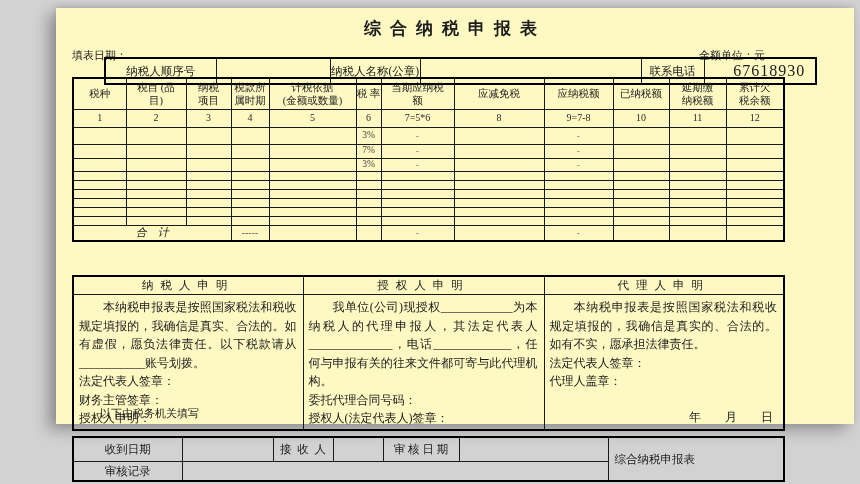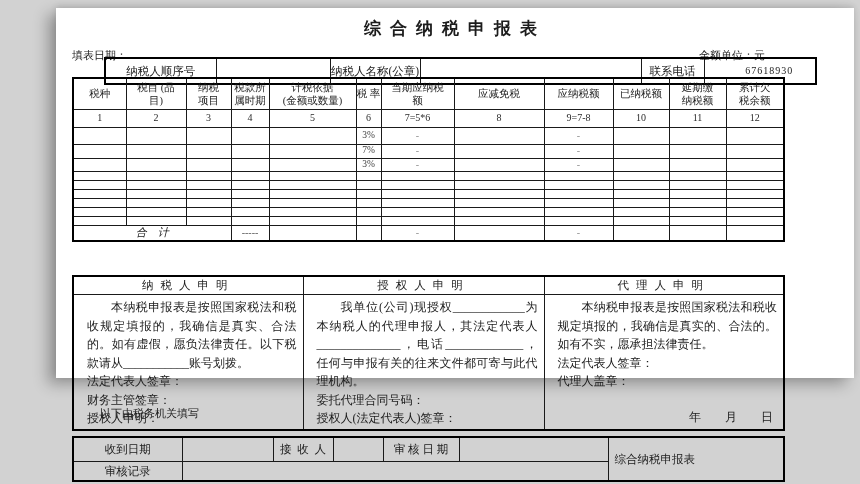--- a/index.html
+++ b/index.html
@@ -3,22 +3,22 @@
 <meta charset="utf-8">
 <style>
   html,body{margin:0;padding:0;}
   body{
     width:860px;height:484px;position:relative;overflow:hidden;
     background:#d2d2d2;
     font-family:"Liberation Serif","DejaVu Serif",serif;
     color:#1c1c1c;
   }
   .page{
-    position:absolute;left:56px;top:8px;width:798px;height:370px;
-    background:#ffffff;
+    position:absolute;left:56px;top:8px;width:798px;height:416px;
+    background:#fef9c3;
     box-shadow:-8px 6px 14px rgba(0,0,0,0.30), 0 -2px 6px rgba(0,0,0,0.12);
   }
   .title{
     position:absolute;top:9px;left:0;width:100%;text-align:center;
     font-size:17px;font-weight:bold;letter-spacing:9px;white-space:nowrap;
   }
   .meta{
     position:absolute;top:40px;left:16px;width:711px;
     display:flex;justify-content:space-between;font-size:11px;
   }
@@ -27,38 +27,38 @@
     position:absolute;left:16px;border-collapse:collapse;table-layout:fixed;
     width:711px;border:2px solid #000;
   }
   table.tbl td{
     border:1px solid #1a1a1a;padding:0;text-align:center;vertical-align:middle;
     overflow:hidden;font-size:11px;line-height:1.25;
   }
   
   #infoTbl{top:49px;margin-left:32px;}
   #infoTbl td{height:24px;font-size:11.5px;}
-  #infoTbl .phone{font-size:10px;letter-spacing:1px;padding-left:19px;}
+  #infoTbl .phone{font-size:16px;letter-spacing:1px;padding-left:19px;}
   
   #mainTbl{top:69px;}
   #mainTbl td{white-space:pre-line;}
   #mainTbl tr.hdr td{height:30px;font-size:10.5px;}
   #mainTbl tr.nums td{height:17px;font-size:10px;color:#2a2a2a;}
   #mainTbl tr.r1 td{height:16px;}
   #mainTbl tr.r2 td,#mainTbl tr.r3 td{height:10px;}
   #mainTbl tr.er td{height:8px;}
   #mainTbl tr.tot td{height:12px;}
   #mainTbl .rate{font-size:9.5px;color:#3d3d3d;}
   #mainTbl .dash{font-size:10px;color:#8f8f8f;}
   #mainTbl .totlabel{white-space:pre;font-size:11px;font-style:italic;}
   #mainTbl .dashes{font-size:10px;color:#5a5a5a;letter-spacing:0;}
   
   #declTbl{top:250px;margin-top:17px;}
   #declTbl tr.dhdr td{height:17px;font-size:11.5px;letter-spacing:7px;font-weight:normal;}
-  #declTbl tr.dbody td{height:134px;vertical-align:top;text-align:left;padding-left:8px;}
+  #declTbl tr.dbody td{height:134px;vertical-align:top;text-align:left;}
   .decl-inner{
     display:flex;flex-direction:column;height:128px;padding:3px 6px 3px 5px;
     font-size:12px;line-height:18.5px;
   }
   .decl-inner p{margin:0;text-indent:2em;text-align:justify;}
   .sigline{white-space:pre;}
   .dateline{margin-top:auto;text-align:right;white-space:pre;padding-right:4px;}
   
   .note{position:absolute;left:44px;top:398px;font-size:11px;}
   #footTbl{top:428px;}

